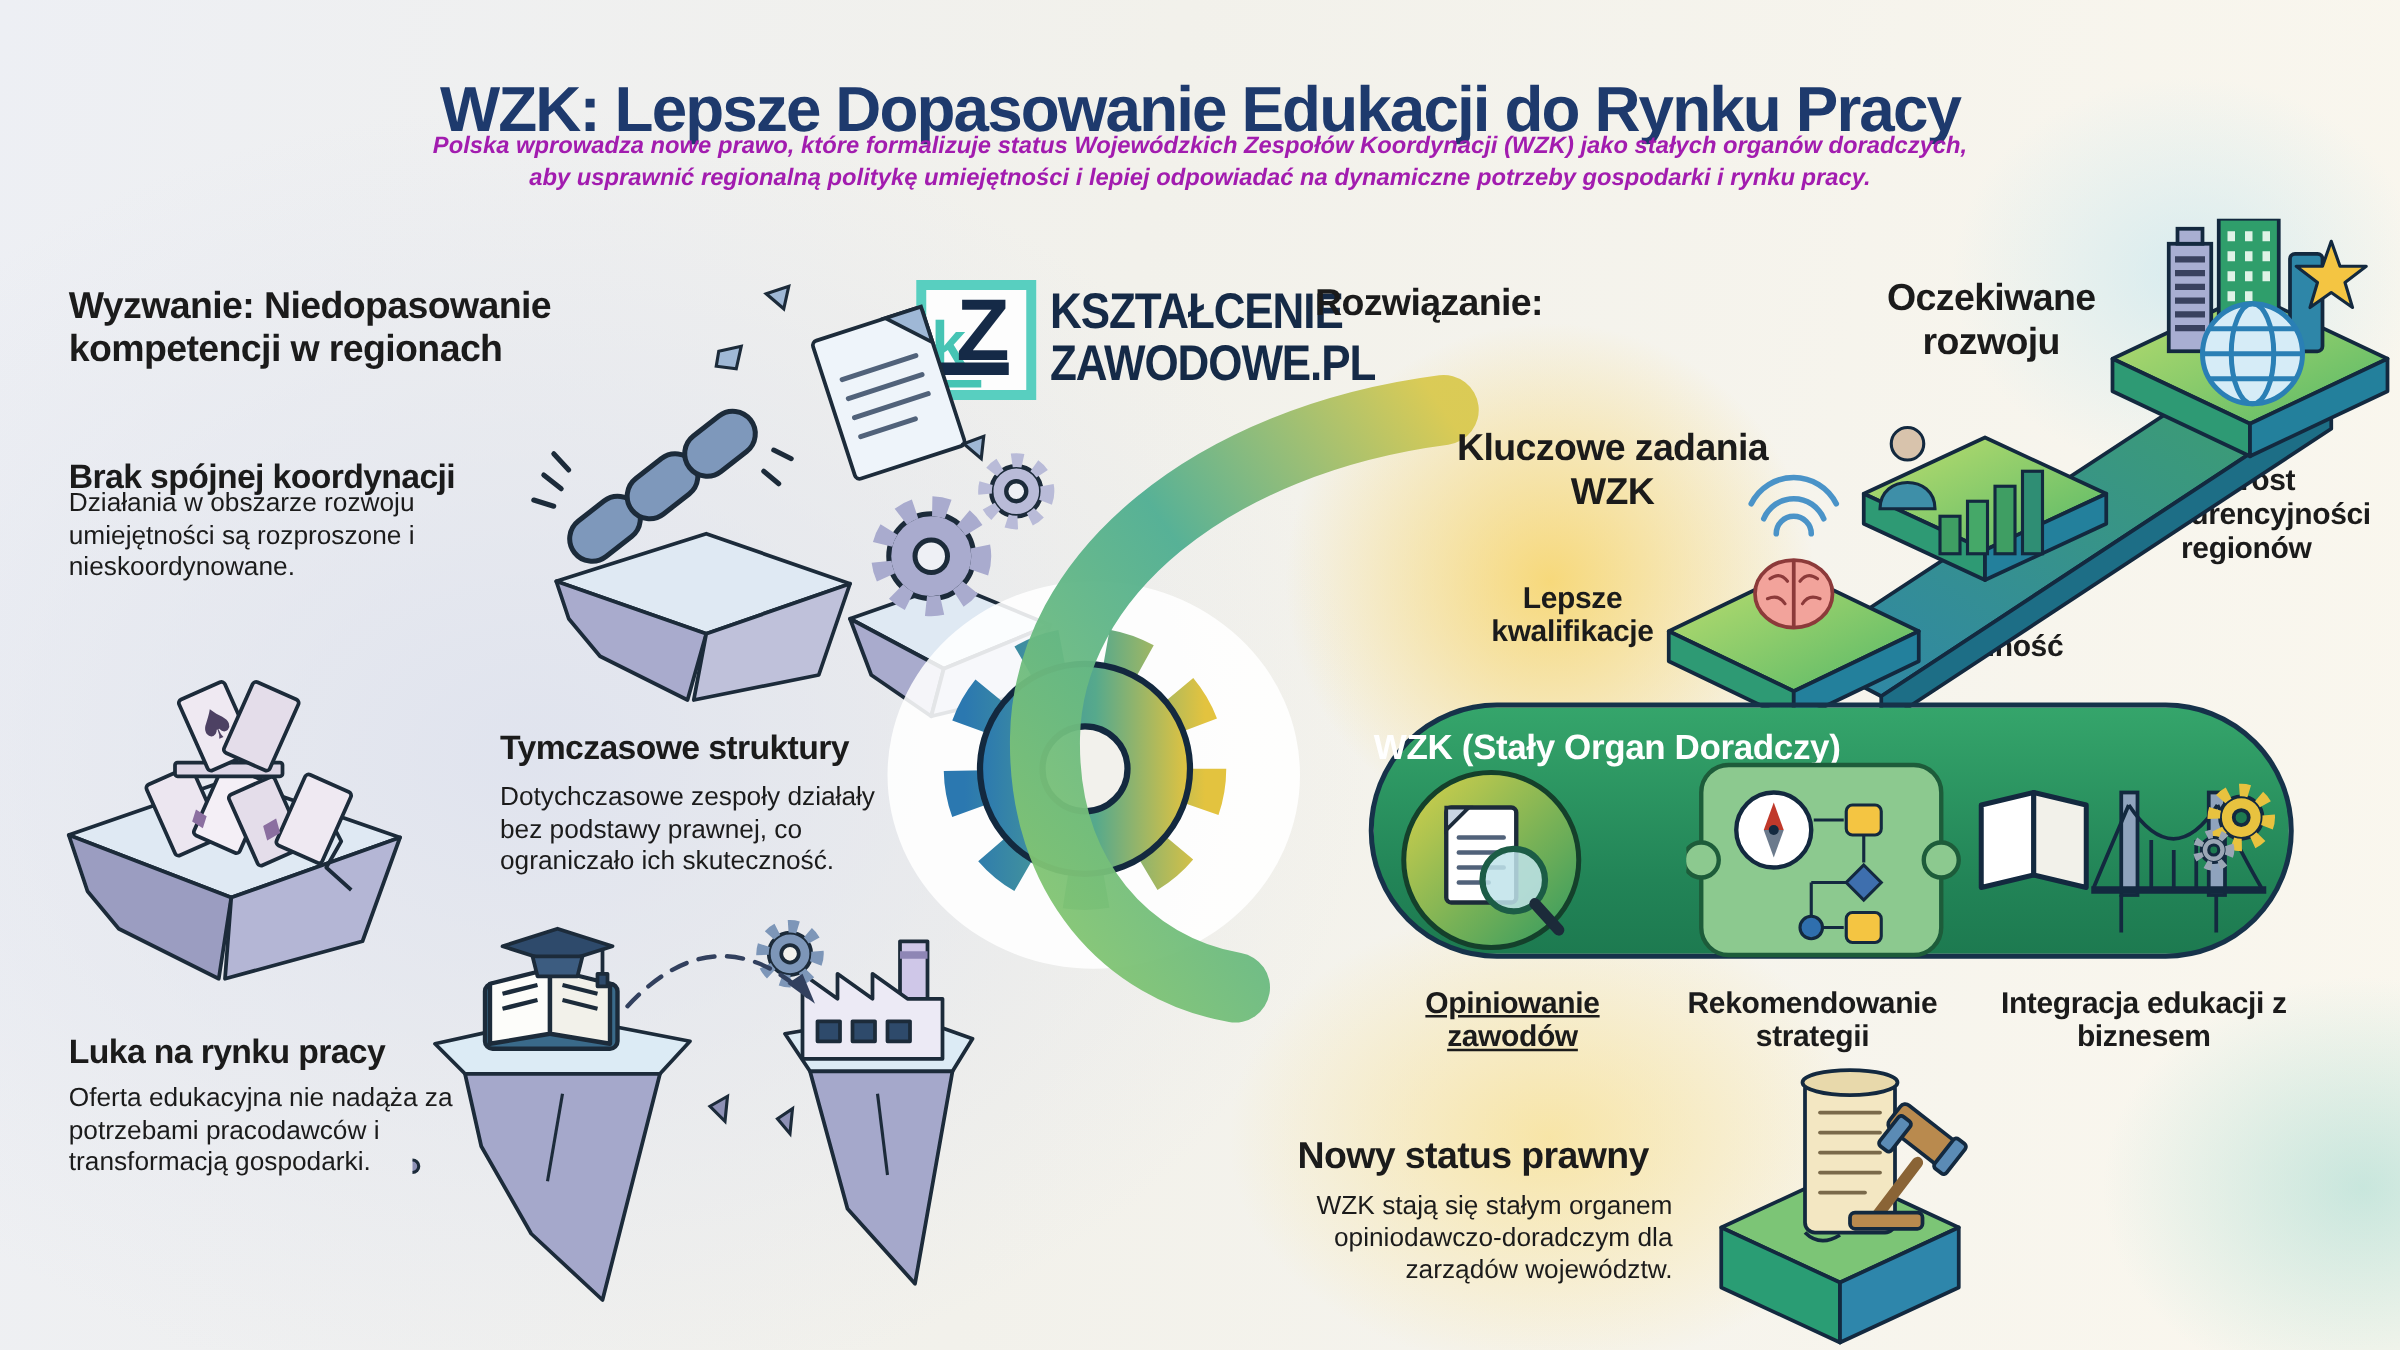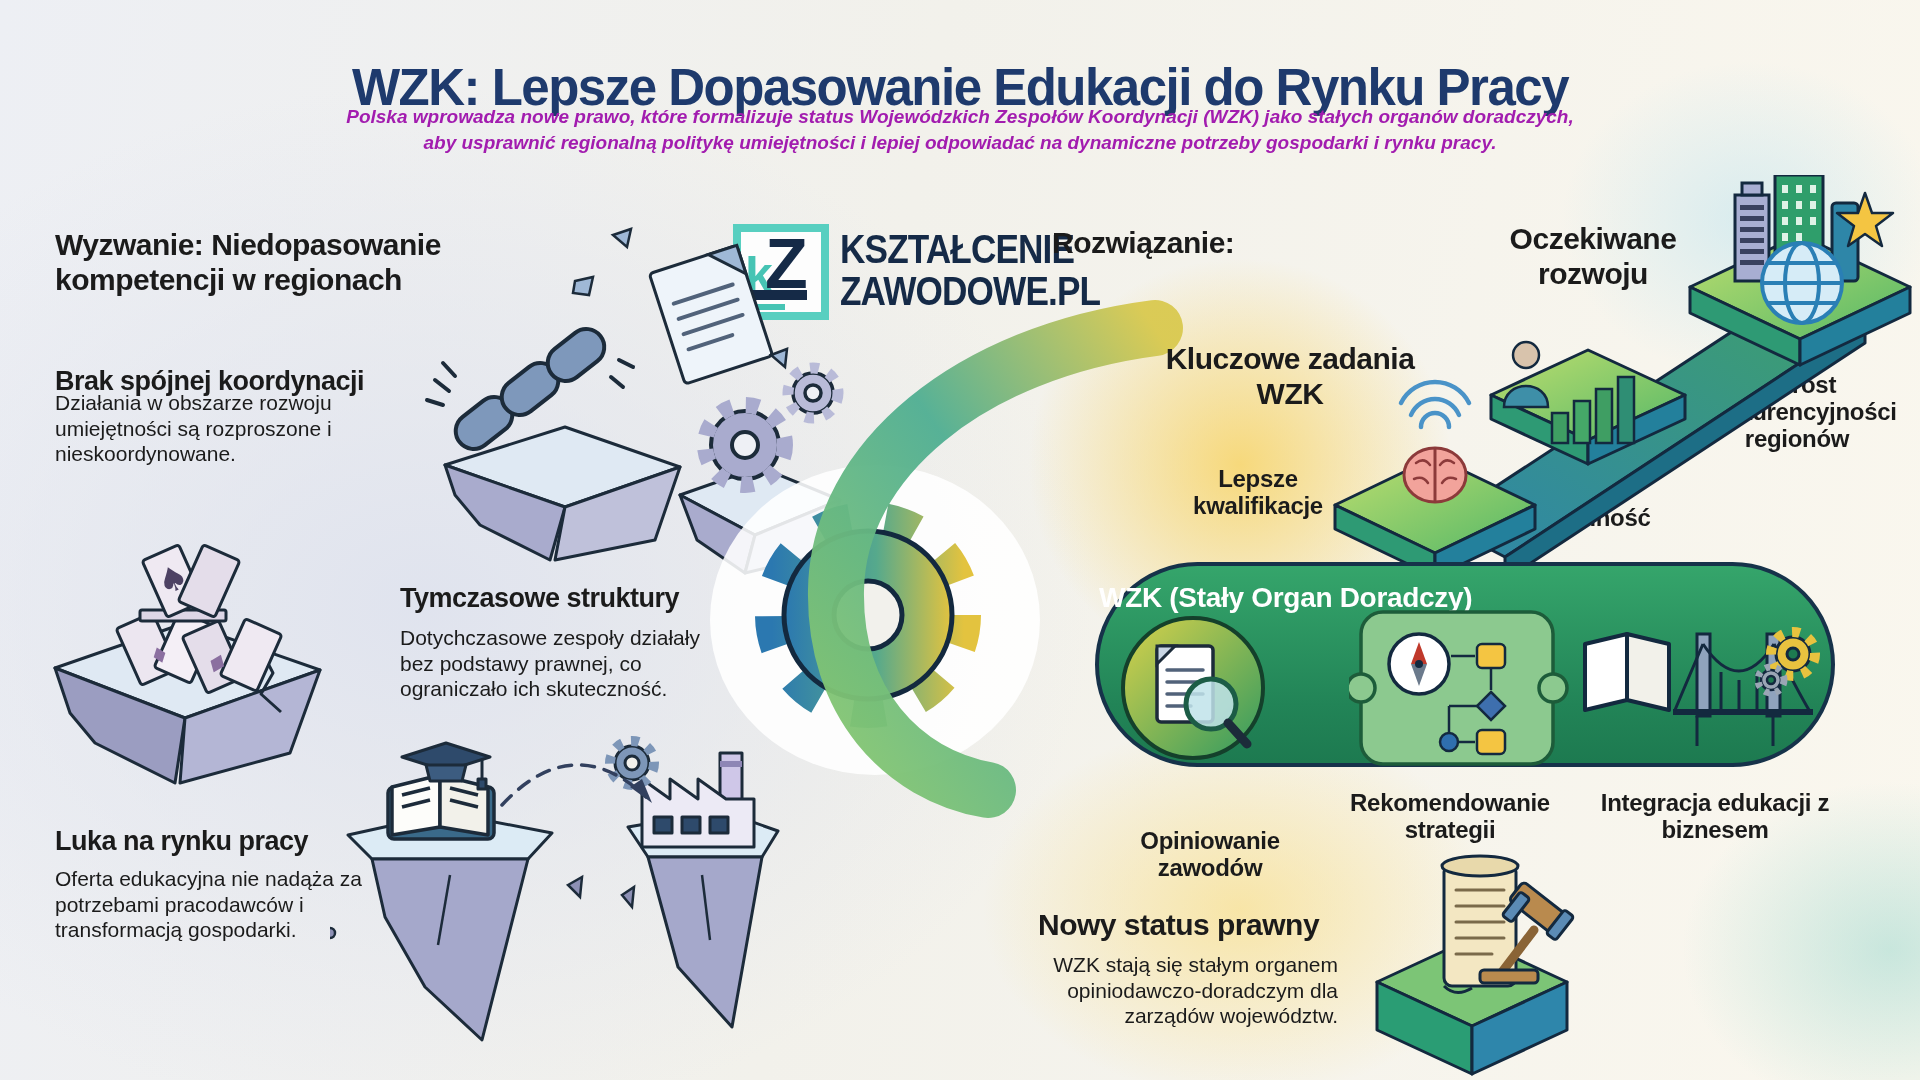--- a/index.html
+++ b/index.html
@@ -402,21 +402,21 @@
       <circle cx="218" cy="38" r="17" fill="#e8c23f" stroke="#13293f" stroke-width="3"></circle>
       <circle cx="218" cy="38" r="22" fill="none" stroke="#e8c23f" stroke-width="10" stroke-dasharray="8 9"></circle>
       <circle cx="218" cy="38" r="6" fill="#1d7a50" stroke="#13293f" stroke-width="3"></circle>
       <circle cx="196" cy="64" r="10" fill="#9aa6b5" stroke="#13293f" stroke-width="2.5"></circle>
       <circle cx="196" cy="64" r="13" fill="none" stroke="#9aa6b5" stroke-width="7" stroke-dasharray="5 6"></circle>
       <circle cx="196" cy="64" r="4" fill="#1d7a50" stroke="#13293f" stroke-width="2.5"></circle>
     </g>
   </svg>
 </div>
 
-<div class="abs mini-label" style="left:1105px;top:828px;width:210px;">Opiniowanie zawodów</div>
+<div class="abs mini-label" style="left:1105px;top:790px;width:210px;text-decoration:underline;">Opiniowanie zawodów</div>
 <div class="abs mini-label" style="left:1325px;top:790px;width:250px;">Rekomendowanie strategii</div>
 <div class="abs mini-label" style="left:1585px;top:790px;width:260px;">Integracja edukacji z biznesem</div>
 
 <div class="abs item-title" style="left:1038px;top:908px;font-size:30px;">Nowy status prawny</div>
 <div class="abs item-body" style="left:1000px;top:952px;width:338px;text-align:right;">WZK stają się stałym organem opiniodawczo-doradczym dla zarządów województw.</div>
 
 <svg class="abs" style="left:1352px;top:852px;" width="240" height="228" viewBox="0 0 240 228">
   <g stroke="#13293f" stroke-width="3" stroke-linejoin="round">
     <polygon points="120,86 215,130 120,174 25,130" fill="#7cc576"></polygon>
     <polygon points="25,130 120,174 120,222 25,178" fill="#2a9d74"></polygon>

